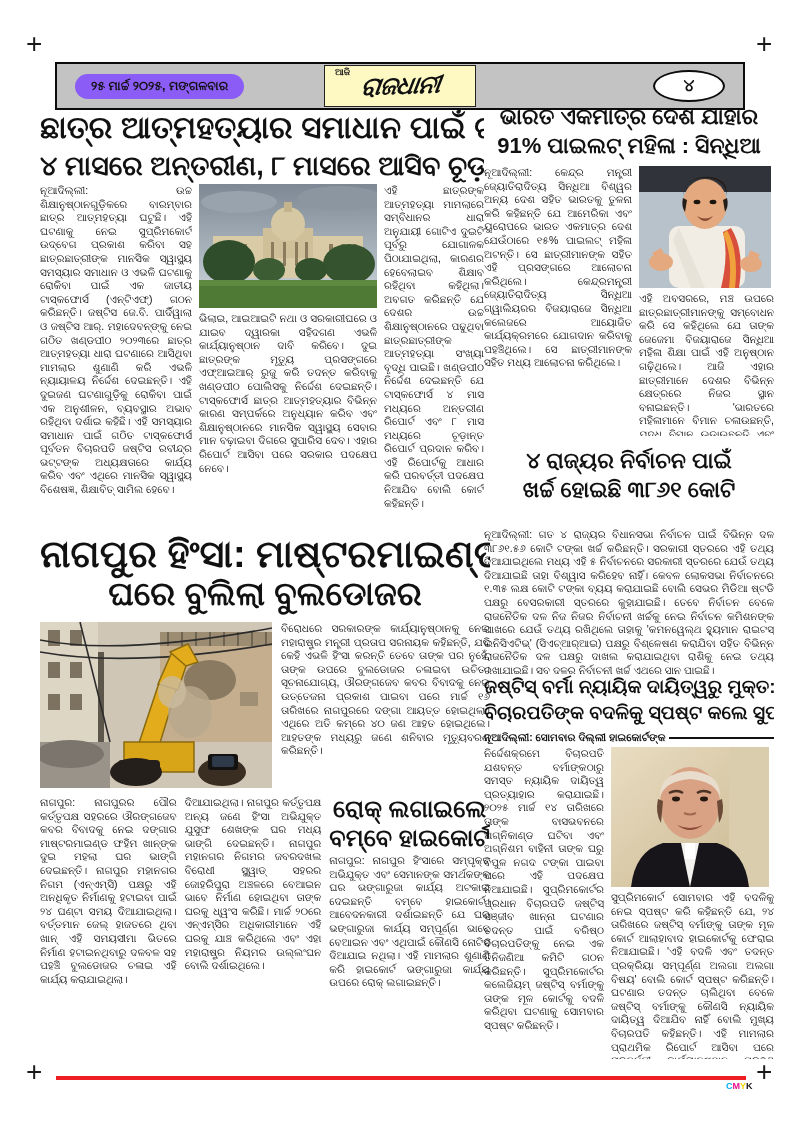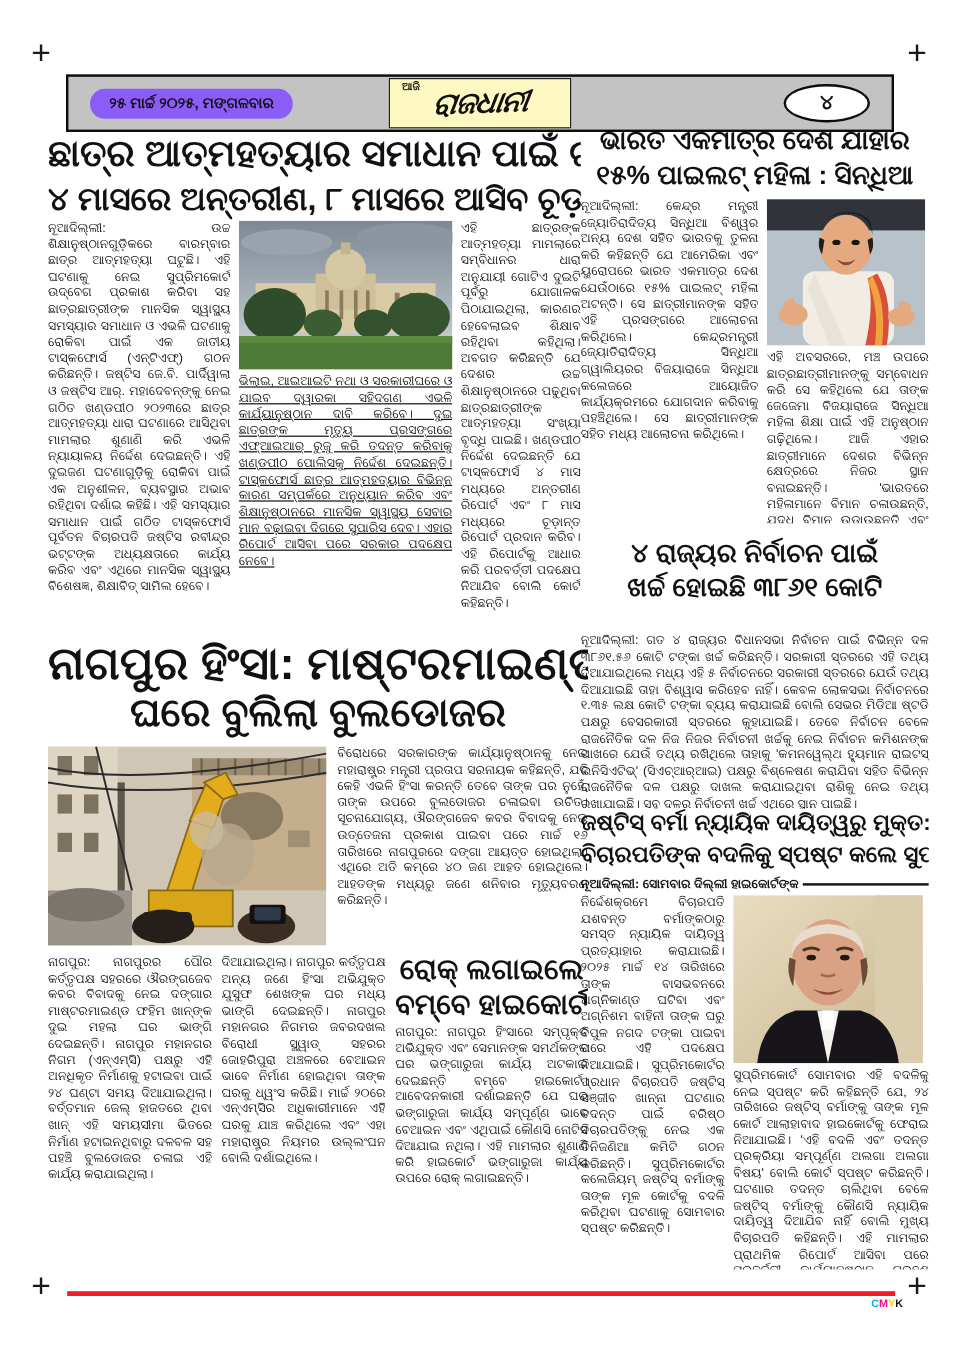--- a/index.html
+++ b/index.html
@@ -50,21 +50,21 @@
   .photo { display:block; }
   .photo svg { display:block; }
   
   .art-taskforce { left:40px; top:108px; width:444px; height:424px; }
   .art-nagpur    { left:40px; top:534px; width:450px; height:542px; }
   .art-scindia   { left:484px; top:102px; width:290px; height:344px; }
   .art-election  { left:484px; top:446px; width:290px; height:230px; }
   .art-varma     { left:484px; top:674px; width:290px; height:400px; }
   .tf-body { margin-top:0; display:flex; gap:7px; height:352px; }
   .tf-col1 { width:152px; flex:none; height:100%; }
-  .tf-mid  { width:178px; flex:none; display:flex; flex-direction:column; gap:4px;text-decoration:underline; }
+  .tf-mid  { width:178px; flex:none; display:flex; flex-direction:column; gap:4px; }
   .tf-col3 { flex:1; height:100%; }
   .sc-body { margin-top:6px; display:flex; gap:7px; height:270px; }
   .sc-left { width:148px; flex:none; }
   .sc-right{ flex:1; display:flex; flex-direction:column; gap:4px; }
   .el-body { margin-top:24px; height:146px; }
   .va-dateline { display:flex; align-items:center; gap:4px; margin-top:5px; font-size:10.5px; font-weight:bold; }
   .va-rule { flex:1; height:2px; background:#111; }
   .va-body { margin-top:3px; display:flex; gap:7px; height:312px; }
   .va-left { width:120px; flex:none; }
   .va-right{ flex:1; display:flex; flex-direction:column; gap:4px; }
@@ -141,21 +141,21 @@
           </svg>
         </span>
         <div class="body-txt" style="flex:1;">ଭିଲାଇ, ଆଇଆଇଟି ନଥା ଓ ସରକାରୀଘରେ ଓ ଯାଇବ ଦ୍ୱାରକା ସହିଦଗଣ ଏଭଳି କାର୍ଯ୍ୟାନୁଷ୍ଠାନ ଦାବି କରିବେ। ଦୁଇ ଛାତ୍ରଙ୍କ ମୃତ୍ୟୁ ପ୍ରସଙ୍ଗରେ ଏଫ୍‌ଆଇଆର୍ ରୁଜୁ କରି ତଦନ୍ତ କରିବାକୁ ଖଣ୍ଡପୀଠ ପୋଲିସକୁ ନିର୍ଦ୍ଦେଶ ଦେଇଛନ୍ତି। ଟାସ୍କଫୋର୍ସ ଛାତ୍ର ଆତ୍ମହତ୍ୟାର ବିଭିନ୍ନ କାରଣ ସମ୍ପର୍କରେ ଅନୁଧ୍ୟାନ କରିବ ଏବଂ ଶିକ୍ଷାନୁଷ୍ଠାନରେ ମାନସିକ ସ୍ୱାସ୍ଥ୍ୟ ସେବାର ମାନ ବଢ଼ାଇବା ଦିଗରେ ସୁପାରିସ ଦେବ। ଏହାର ରିପୋର୍ଟ ଆସିବା ପରେ ସରକାର ପଦକ୍ଷେପ ନେବେ।</div>
       </div>
       <div class="body-txt tf-col3">ଏହି ଛାତ୍ରଙ୍କ ଆତ୍ମହତ୍ୟା ମାମଲାରେ ସମ୍ବିଧାନର ଧାରା ଅନୁଯାୟୀ ଗୋଟିଏ ଦୁଇଟି ପୂର୍ବରୁ ଯୋଗାଳକ ପିଠାଯାଇଥିଲା, କାରଣର ହେବେଲାଇବ ଶିକ୍ଷାବ ରହିଥିବା କହିଥିଲା। ଅବଗତ କରିଛନ୍ତି ଯେ ଦେଶର ଉଚ୍ଚ ଶିକ୍ଷାନୁଷ୍ଠାନରେ ପଢୁଥିବା ଛାତ୍ରଛାତ୍ରୀଙ୍କ ଆତ୍ମହତ୍ୟା ସଂଖ୍ୟା ବୃଦ୍ଧି ପାଇଛି। ଖଣ୍ଡପୀଠ ନିର୍ଦ୍ଦେଶ ଦେଇଛନ୍ତି ଯେ ଟାସ୍କଫୋର୍ସ ୪ ମାସ ମଧ୍ୟରେ ଅନ୍ତରୀଣ ରିପୋର୍ଟ ଏବଂ ୮ ମାସ ମଧ୍ୟରେ ଚୂଡ଼ାନ୍ତ ରିପୋର୍ଟ ପ୍ରଦାନ କରିବ। ଏହି ରିପୋର୍ଟକୁ ଆଧାର କରି ପରବର୍ତ୍ତୀ ପଦକ୍ଷେପ ନିଆଯିବ ବୋଲି କୋର୍ଟ କହିଛନ୍ତି।</div>
     </div>
   </section>
 
   <section class="art-scindia">
     <div class="h-m">ଭାରତ ଏକମାତ୍ର ଦେଶ ଯାହାର</div>
-    <div class="h-m">୧୫% ପାଇଲଟ୍ ମହିଳା : ସିନ୍ଧିଆ</div>
+    <div class="h-m">91% ପାଇଲଟ୍ ମହିଳା : ସିନ୍ଧିଆ</div>
     <div class="sc-body">
       <div class="body-txt sc-left">ନୂଆଦିଲ୍ଲୀ: କେନ୍ଦ୍ର ମନ୍ତ୍ରୀ ଜ୍ୟୋତିରାଦିତ୍ୟ ସିନ୍ଧିଆ ବିଶ୍ୱର ଅନ୍ୟ ଦେଶ ସହିତ ଭାରତକୁ ତୁଳନା କରି କହିଛନ୍ତି ଯେ ଆମେରିକା ଏବଂ ୟୁରୋପରେ ଭାରତ ଏକମାତ୍ର ଦେଶ ଯେଉଁଠାରେ ୧୫% ପାଇଲଟ୍ ମହିଳା ଅଟନ୍ତି। ସେ ଛାତ୍ରୀମାନଙ୍କ ସହିତ ଏହି ପ୍ରସଙ୍ଗରେ ଆଲୋଚନା କରିଥିଲେ। କେନ୍ଦ୍ରମନ୍ତ୍ରୀ ଜ୍ୟୋତିରାଦିତ୍ୟ ସିନ୍ଧିଆ ଗ୍ୱାଲିୟରର ବିଜୟାରାଜେ ସିନ୍ଧିଆ କଲେଜରେ ଆୟୋଜିତ କାର୍ଯ୍ୟକ୍ରମରେ ଯୋଗଦାନ କରିବାକୁ ପହଞ୍ଚିଥିଲେ। ସେ ଛାତ୍ରୀମାନଙ୍କ ସହିତ ମଧ୍ୟ ଆଲୋଚନା କରିଥିଲେ।</div>
       <div class="sc-right">
         <span class="photo">
           <svg width="132" height="122" viewBox="0 0 132 122">
             <rect width="132" height="122" fill="#b7c2ca"></rect>
             <rect x="0" y="0" width="132" height="26" fill="#30343a"></rect>
             <rect x="30" y="60" width="76" height="62" rx="10" fill="#f1ede4"></rect>
             <path d="M40 62 L66 122 L52 122 L34 74 Z" fill="#e8e3d8"></path>
             <path d="M92 62 Q106 84 100 122 L82 122 Q90 88 84 66 Z" fill="#d8503c"></path>

